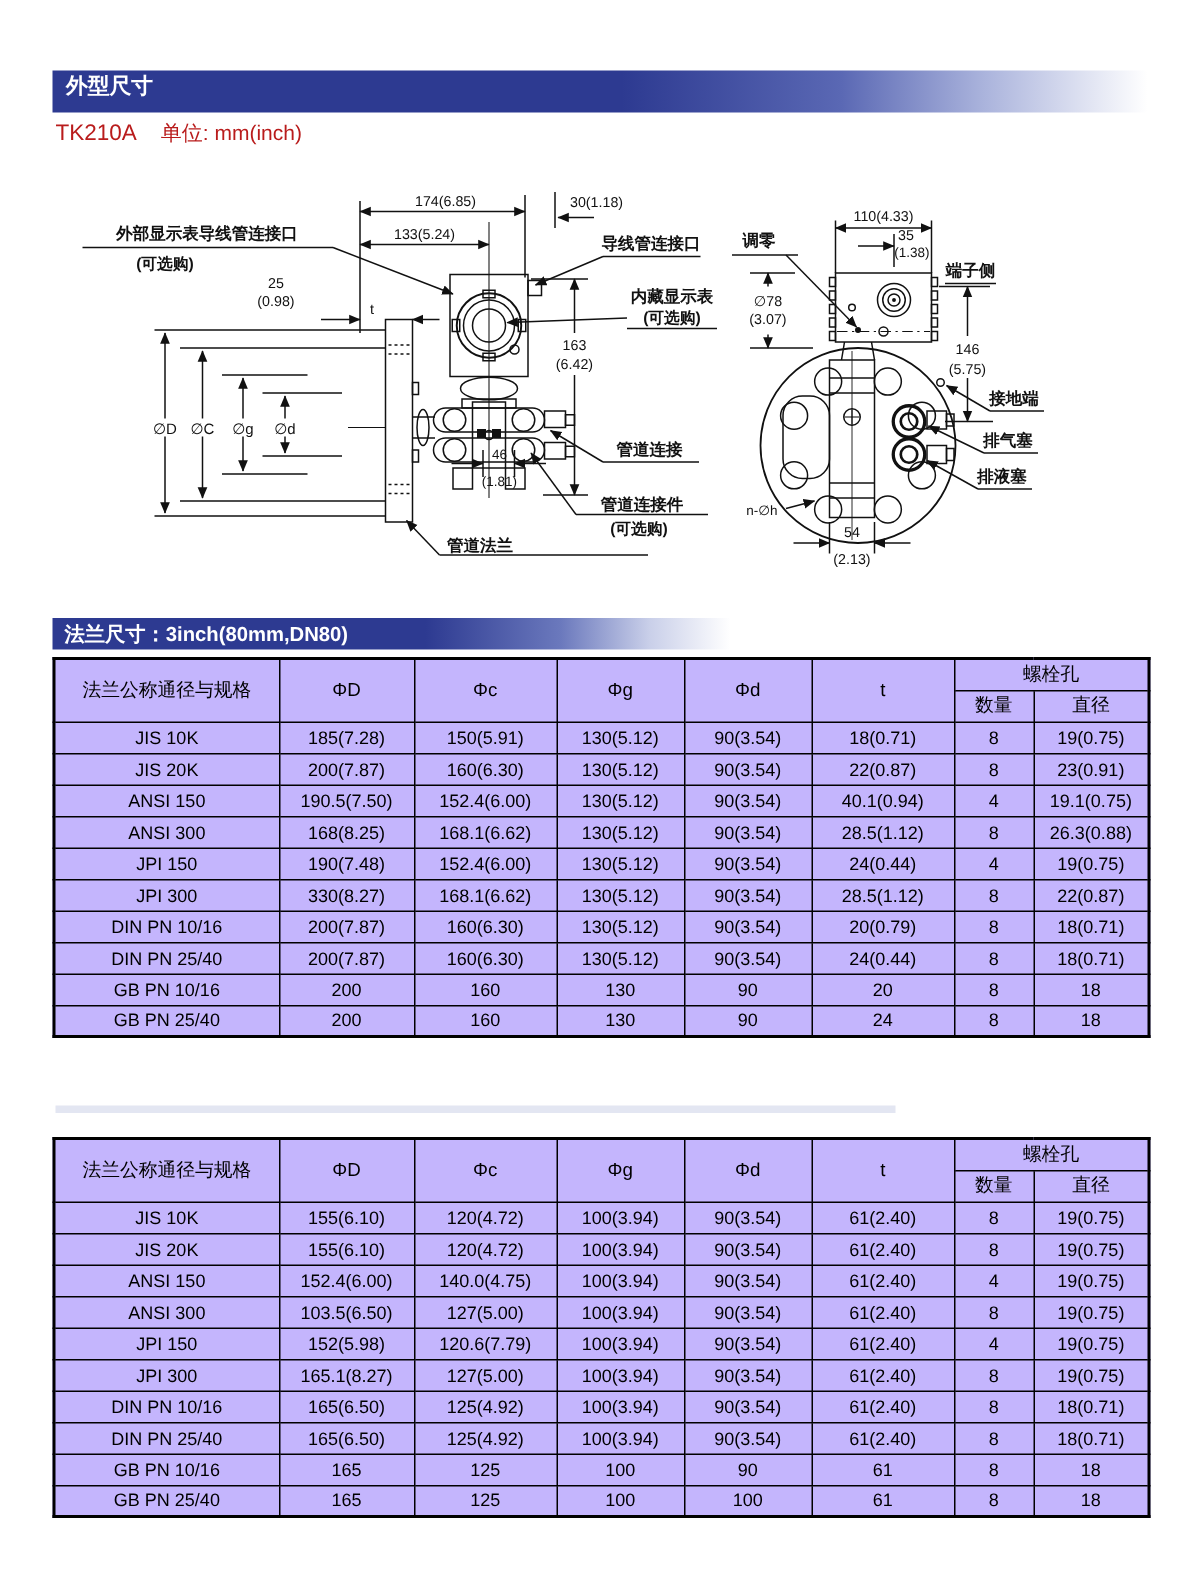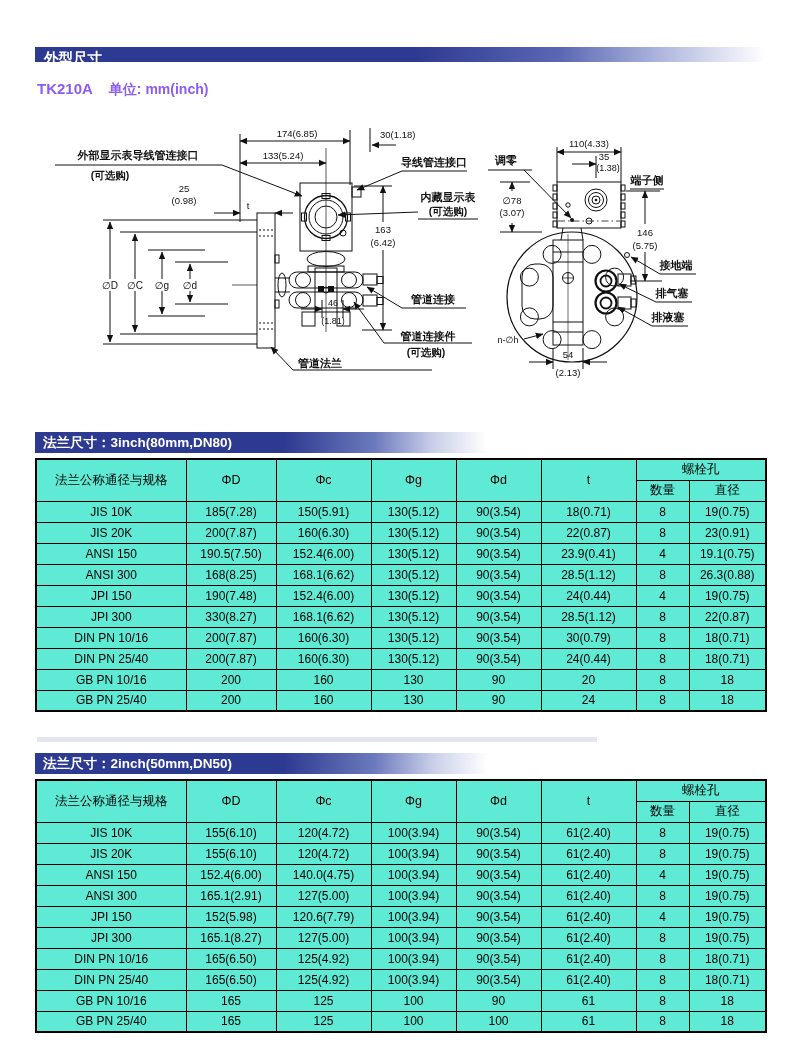--- a/index.html
+++ b/index.html
@@ -1,28 +1,28 @@
 <!DOCTYPE html>
 <html><head>
 <meta charset="utf-8">
 <style>
   *{margin:0;padding:0;box-sizing:border-box}
   html,body{background:#fff}
   body{width:800px;height:1054px;position:relative;font-family:"Liberation Sans",sans-serif;color:#111;overflow:hidden}
-  .banner-main{position:absolute;left:35px;top:47px;width:730px;height:15px;line-height:22px;padding-left:9px;
+  .banner-main{position:absolute;left:35px;top:47px;width:730px;height:28px;line-height:22px;padding-left:9px;
     font-size:14.5px;font-weight:bold;color:#fff;
     background:linear-gradient(90deg,#2d3a91 0%,#2d3a91 52%,#5a68b4 72%,#aab3dc 85%,#ffffff 100%)}
-  .title-line{position:absolute;left:37px;top:80px;font-size:15px;font-weight:bold;color:#8b5cf6}
+  .title-line{position:absolute;left:37px;top:80px;font-size:15px;font-weight:normal;color:#b91c1c}
   .title-line .unit{margin-left:16px;font-size:14px}
   svg.drawing{position:absolute;left:0;top:112px}
   .pre-strip{position:absolute;left:37px;top:737px;width:560px;height:5px;background:#e3e6f2}
   .table-block{position:absolute;left:35px;width:730px}
   .tbanner{width:452px;height:21px;line-height:21px;padding-left:8px;font-size:13.5px;font-weight:bold;color:#fff;
     background:linear-gradient(90deg,#2d3a91 0%,#2d3a91 55%,#6b79bd 75%,#c9cfe9 88%,#ffffff 100%)}
-  .table-block table{margin-top:5px;width:730px;border-collapse:collapse;table-layout:fixed;border:2px solid #000;background:#5eead4}
+  .table-block table{margin-top:5px;width:730px;border-collapse:collapse;table-layout:fixed;border:2px solid #000;background:#c4b5fd}
   th,td{border:1px solid #000;font-weight:normal;text-align:center;font-size:12px;height:21px;padding:0 2px;color:#000}
   thead tr{height:19px}
   thead th{font-size:12.5px}
 </style>
 </head>
 <body>
 
 <div class="banner-main">
   <span>外型尺寸</span>
 </div>
@@ -252,21 +252,21 @@
     <text x="672" y="297" font-size="11" font-weight="bold">排气塞</text>
     <text x="668" y="321" font-size="11" font-weight="bold">排液塞</text>
     <text x="508" y="343" font-size="9">n-∅h</text>
     <text x="568" y="358" font-size="9.5">54</text>
     <text x="568" y="376" font-size="9.5">(2.13)</text>
   </g>
 </svg>
 
 <div class="pre-strip"></div>
 
-<section class="table-block" style="top:432px">
+<section class="table-block" style="top:412px">
   <div class="tbanner">
     <span>法兰尺寸：3inch(80mm,DN80)</span>
   </div>
   <table>
     <colgroup>
       <col style="width:150px">
         <col style="width:90px">
         <col style="width:95px">
         <col style="width:85px">
       <col style="width:85px">
@@ -309,21 +309,21 @@
           <td>22(0.87)</td>
           <td>8</td>
           <td>23(0.91)</td>
         </tr>
         <tr>
           <td>ANSI 150</td>
           <td>190.5(7.50)</td>
           <td>152.4(6.00)</td>
           <td>130(5.12)</td>
           <td>90(3.54)</td>
-          <td>23.9(0.41)</td>
+          <td>40.1(0.94)</td>
           <td>4</td>
           <td>19.1(0.75)</td>
         </tr>
         <tr>
           <td>ANSI 300</td>
           <td>168(8.25)</td>
           <td>168.1(6.62)</td>
           <td>130(5.12)</td>
           <td>90(3.54)</td>
           <td>28.5(1.12)</td>
@@ -349,21 +349,21 @@
           <td>28.5(1.12)</td>
           <td>8</td>
           <td>22(0.87)</td>
         </tr>
         <tr>
           <td>DIN PN 10/16</td>
           <td>200(7.87)</td>
           <td>160(6.30)</td>
           <td>130(5.12)</td>
           <td>90(3.54)</td>
-          <td>30(0.79)</td>
+          <td>20(0.79)</td>
           <td>8</td>
           <td>18(0.71)</td>
         </tr>
         <tr>
           <td>DIN PN 25/40</td>
           <td>200(7.87)</td>
           <td>160(6.30)</td>
           <td>130(5.12)</td>
           <td>90(3.54)</td>
           <td>24(0.44)</td>
@@ -388,23 +388,20 @@
           <td>90</td>
           <td>24</td>
           <td>8</td>
           <td>18</td>
         </tr>
       </tbody>
   </table>
 </section>
 
 <section class="table-block" style="top:753px">
-  <div class="tbanner">
-    <span>法兰尺寸：2inch(50mm,DN50)</span>
-  </div>
   <table>
     <colgroup>
       <col style="width:150px">
         <col style="width:90px">
         <col style="width:95px">
         <col style="width:85px">
       <col style="width:85px">
         <col style="width:95px">
         <col style="width:53px">
         <col style="width:77px">
@@ -450,21 +447,21 @@
           <td>152.4(6.00)</td>
           <td>140.0(4.75)</td>
           <td>100(3.94)</td>
           <td>90(3.54)</td>
           <td>61(2.40)</td>
           <td>4</td>
           <td>19(0.75)</td>
         </tr>
         <tr>
           <td>ANSI 300</td>
-          <td>165.1(2.91)</td>
+          <td>103.5(6.50)</td>
           <td>127(5.00)</td>
           <td>100(3.94)</td>
           <td>90(3.54)</td>
           <td>61(2.40)</td>
           <td>8</td>
           <td>19(0.75)</td>
         </tr>
         <tr>
           <td>JPI 150</td>
           <td>152(5.98)</td>

